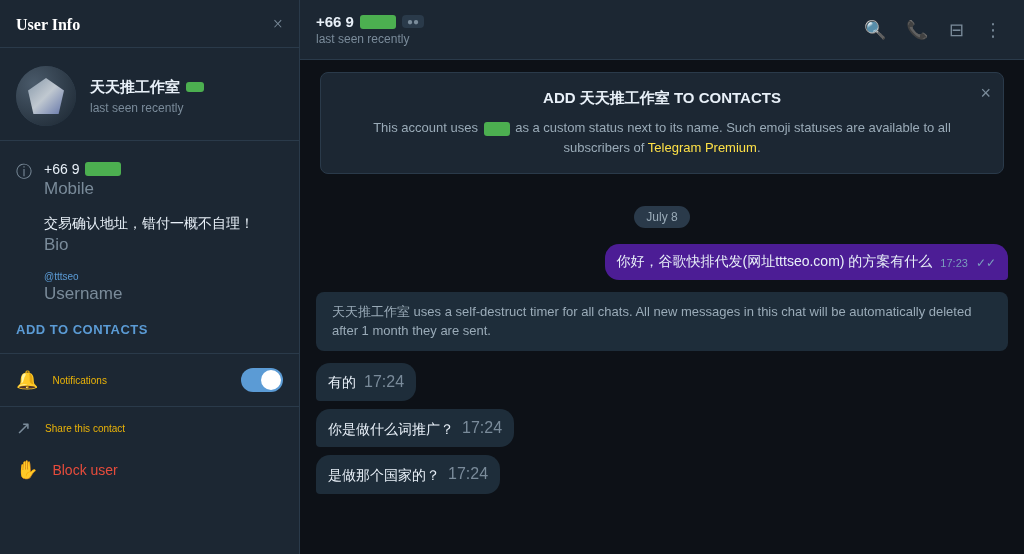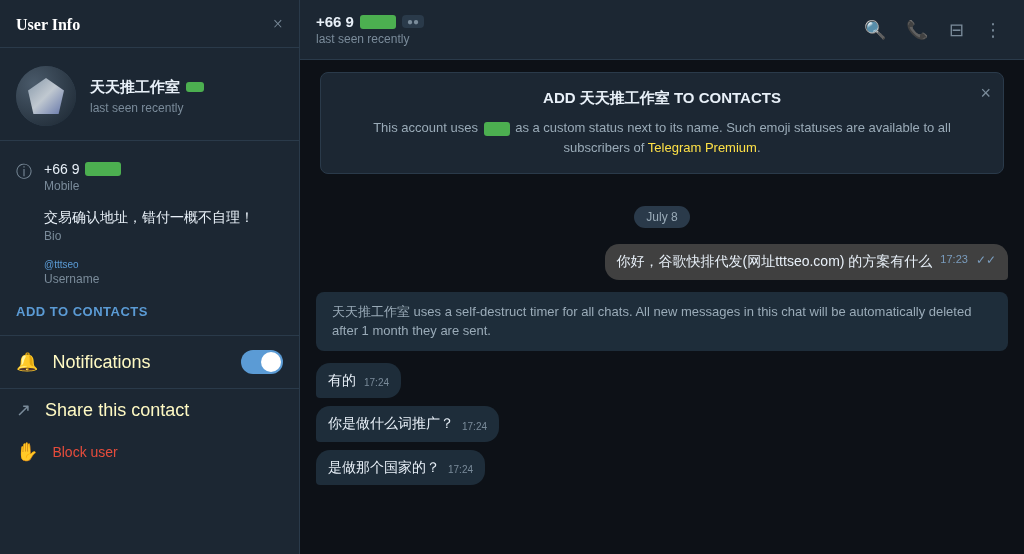--- a/index.html
+++ b/index.html
@@ -149,21 +149,21 @@
 
     .phone-badge {
       display: inline-block;
       width: 36px;
       height: 14px;
       background: #4caf50;
       border-radius: 3px;
     }
 
     .info-label {
-      font-size: 12px;
+      font-size: 17px;
       color: #7a8b9a;
     }
 
     .bio-text {
       font-size: 14px;
       color: #e8f0f8;
     }
 
     .username-text {
       font-size: 10px;
@@ -198,22 +198,22 @@
       align-items: center;
       gap: 14px;
     }
 
     .action-icon {
       color: #7a8b9a;
       font-size: 18px;
     }
 
     .action-label {
-      font-size: 18px;
-      color: #fef9c3;
+      font-size: 10px;
+      color: #eab308;
     }
 
     
     .toggle {
       width: 42px;
       height: 24px;
       background: #5b9bd5;
       border-radius: 12px;
       position: relative;
       cursor: pointer;
@@ -405,29 +405,29 @@
       padding: 4px 12px;
       border-radius: 12px;
     }
 
     .message-out {
       display: flex;
       justify-content: flex-end;
     }
 
     .bubble-out {
-      background: #404040;
+      background: #4c1d95;
       color: #e8f0f8;
       padding: 8px 12px;
       border-radius: 14px 14px 4px 14px;
       max-width: 70%;
       font-size: 14px;
       line-height: 1.4;
       display: flex;
-      align-items: flex-start;
+      align-items: flex-end;
       gap: 8px;
     }
 
     .bubble-out .msg-time {
       font-size: 11px;
       color: #7a9cbd;
       white-space: nowrap;
       flex-shrink: 0;
     }
 
@@ -458,21 +458,21 @@
       border-radius: 14px 14px 14px 4px;
       max-width: 70%;
       font-size: 14px;
       line-height: 1.4;
       display: flex;
       align-items: flex-end;
       gap: 8px;
     }
 
     .bubble-in .msg-time {
-      font-size: 10px;
+      font-size: 16px;
       color: #7a8b9a;
       white-space: nowrap;
       flex-shrink: 0;
     }
 
     
     .messages-area::-webkit-scrollbar { width: 4px; }
     .messages-area::-webkit-scrollbar-track { background: transparent; }
     .messages-area::-webkit-scrollbar-thumb { background: #2a3a4a; border-radius: 2px; }
   </style>

